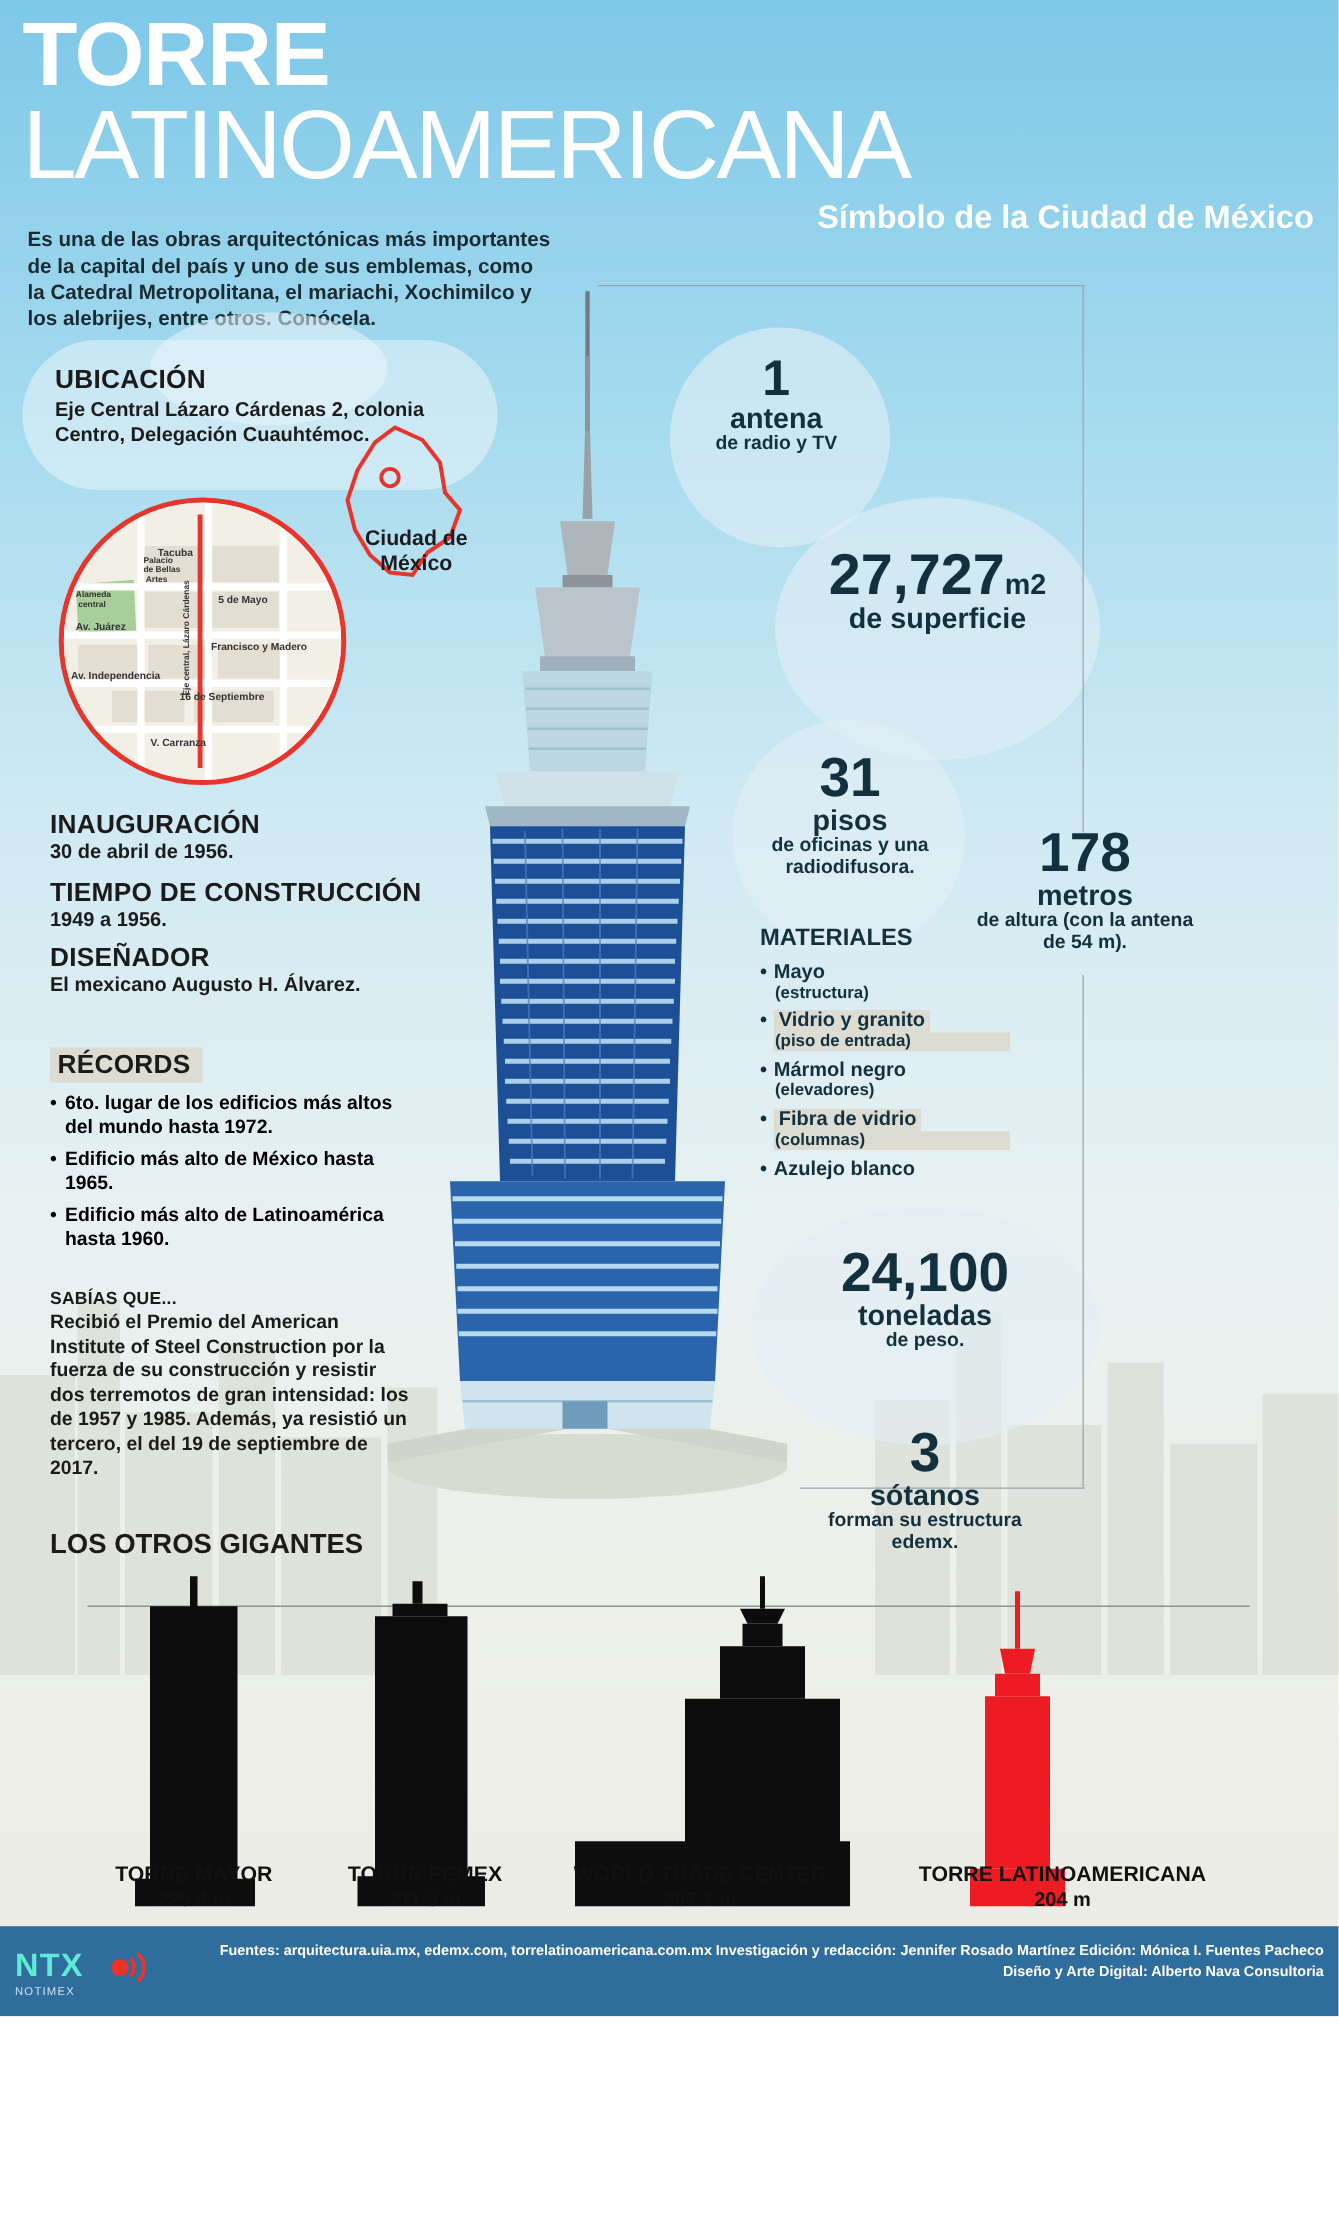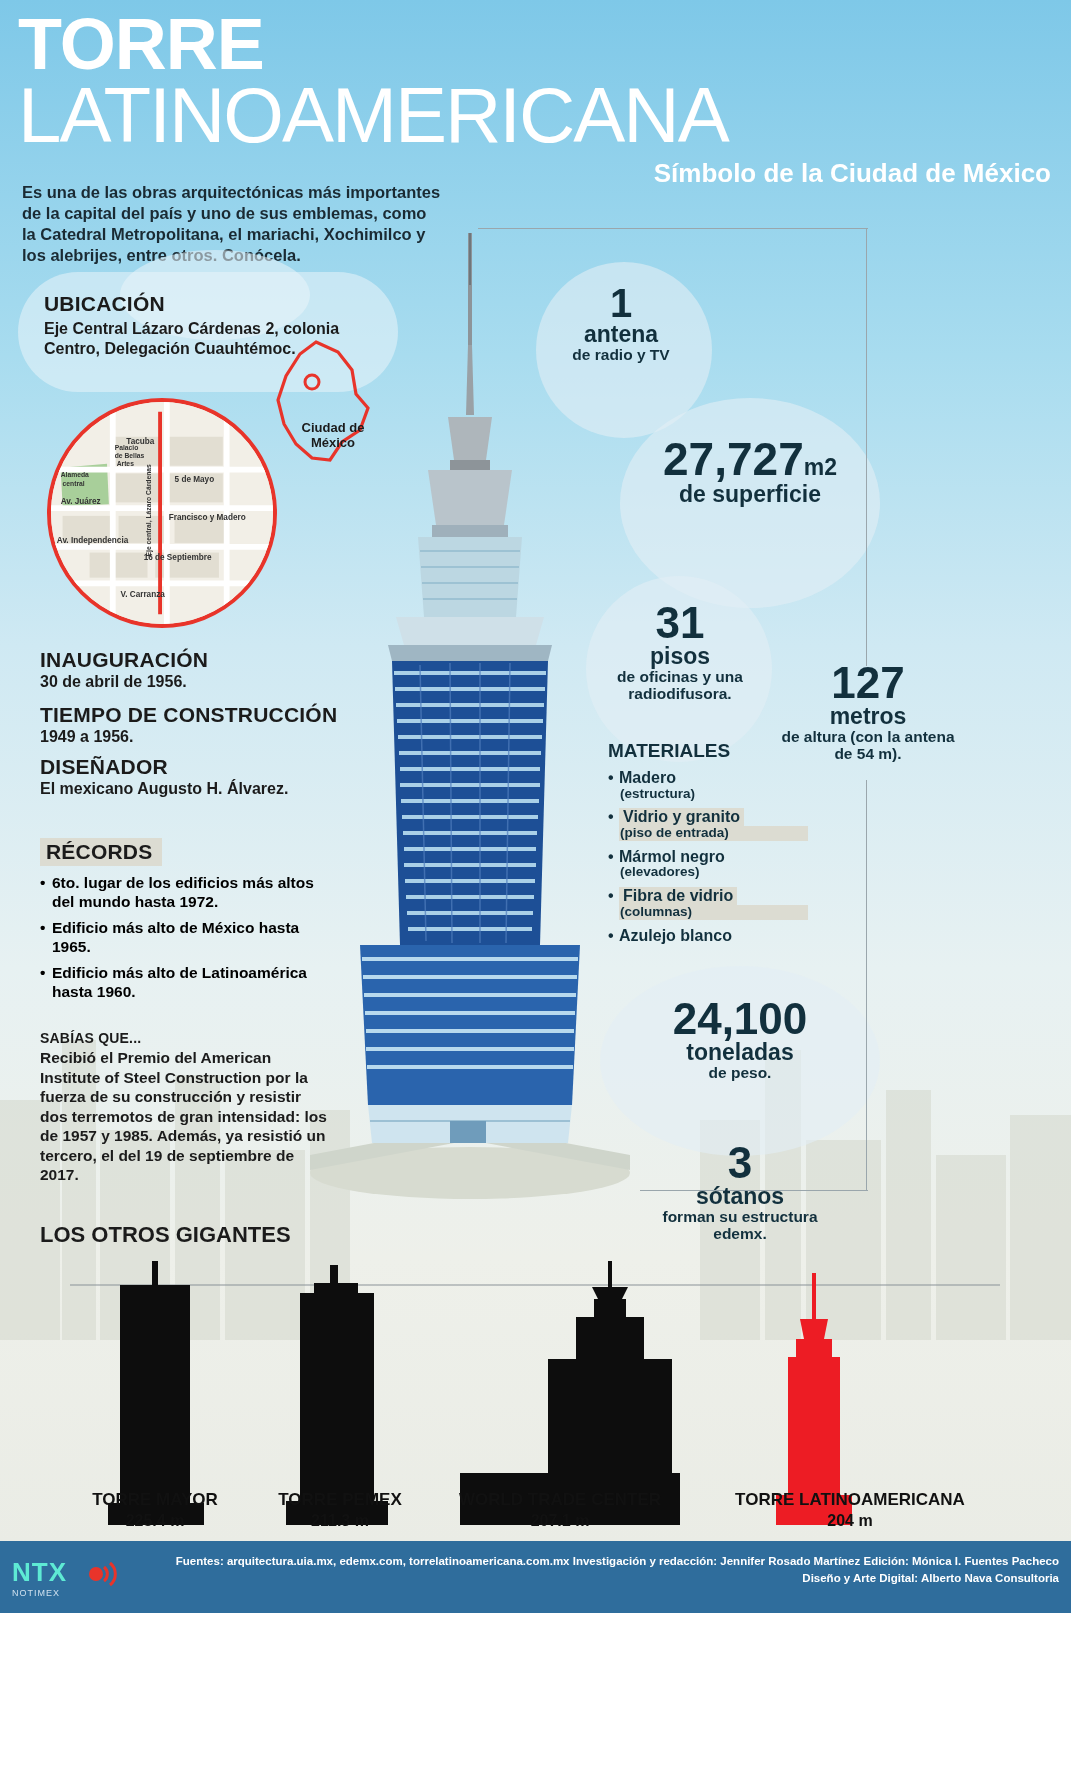--- a/index.html
+++ b/index.html
@@ -56,21 +56,21 @@
   .map-wrap { position: absolute; left: 47px; top: 398px; width: 230px; height: 230px; }
   .map-circle {
     position: absolute; inset: 0; border-radius: 50%;
     border: 4px solid #e8342a; background: #f0eee7; overflow: hidden;
   }
   .map-svg { position: absolute; inset: 0; }
   
   .cdmx { position: absolute; left: 256px; top: 338px; width: 130px; height: 130px; }
   .cdmx-label {
     position: absolute; left: 278px; top: 421px; width: 110px; text-align: center;
-    font-size: 13px; font-weight: bold; color: #1b1b1b; line-height: 1.15;
+    font-size: 17px; font-weight: bold; color: #1b1b1b; line-height: 1.15;
   }
   .inaug { left: 40px; top: 648px; width: 330px; }
   .inaug h3 { font-size: 21px; }
   .tiempo { left: 40px; top: 703px; width: 340px; }
   .tiempo h3 { font-size: 21px; }
   .disen { left: 40px; top: 755px; width: 340px; }
   .disen h3 { font-size: 21px; }
   .records { left: 40px; top: 838px; width: 300px; }
   .records h3 { font-size: 21px; background: #dcdcd2; display: inline-block; padding: 2px 10px 2px 6px; }
   .records ul { list-style: none; margin-top: 7px; }
@@ -343,42 +343,42 @@
     <div class="mid">de superficie</div>
   </div>
 
   <div class="stat stat-pisos">
     <div class="big">31</div>
     <div class="mid">pisos</div>
     <div class="small">de oficinas y una radiodifusora.</div>
   </div>
 
   <div class="stat stat-204">
-    <div class="big">127</div>
+    <div class="big">178</div>
     <div class="mid">metros</div>
     <div class="small">de altura (con la antena de 54 m).</div>
   </div>
 
   <div class="stat stat-ton">
     <div class="big">24,100</div>
     <div class="mid">toneladas</div>
     <div class="small">de peso.</div>
   </div>
 
   <div class="stat stat-sot">
     <div class="big">3</div>
     <div class="mid">sótanos</div>
     <div class="small">forman su estructura edemx.</div>
   </div>
 
   <div class="materiales">
     <h3>MATERIALES</h3>
     <ul>
       <li>
-        <span>Madero</span>
+        <span>Mayo</span>
         <span class="sub">(estructura)</span>
       </li>
       <li>
         <span class="mat-hl">Vidrio y granito</span>
         <span class="sub mat-hl">(piso de entrada)</span>
       </li>
       <li>
         <span>Mármol negro</span>
         <span class="sub">(elevadores)</span>
       </li>

